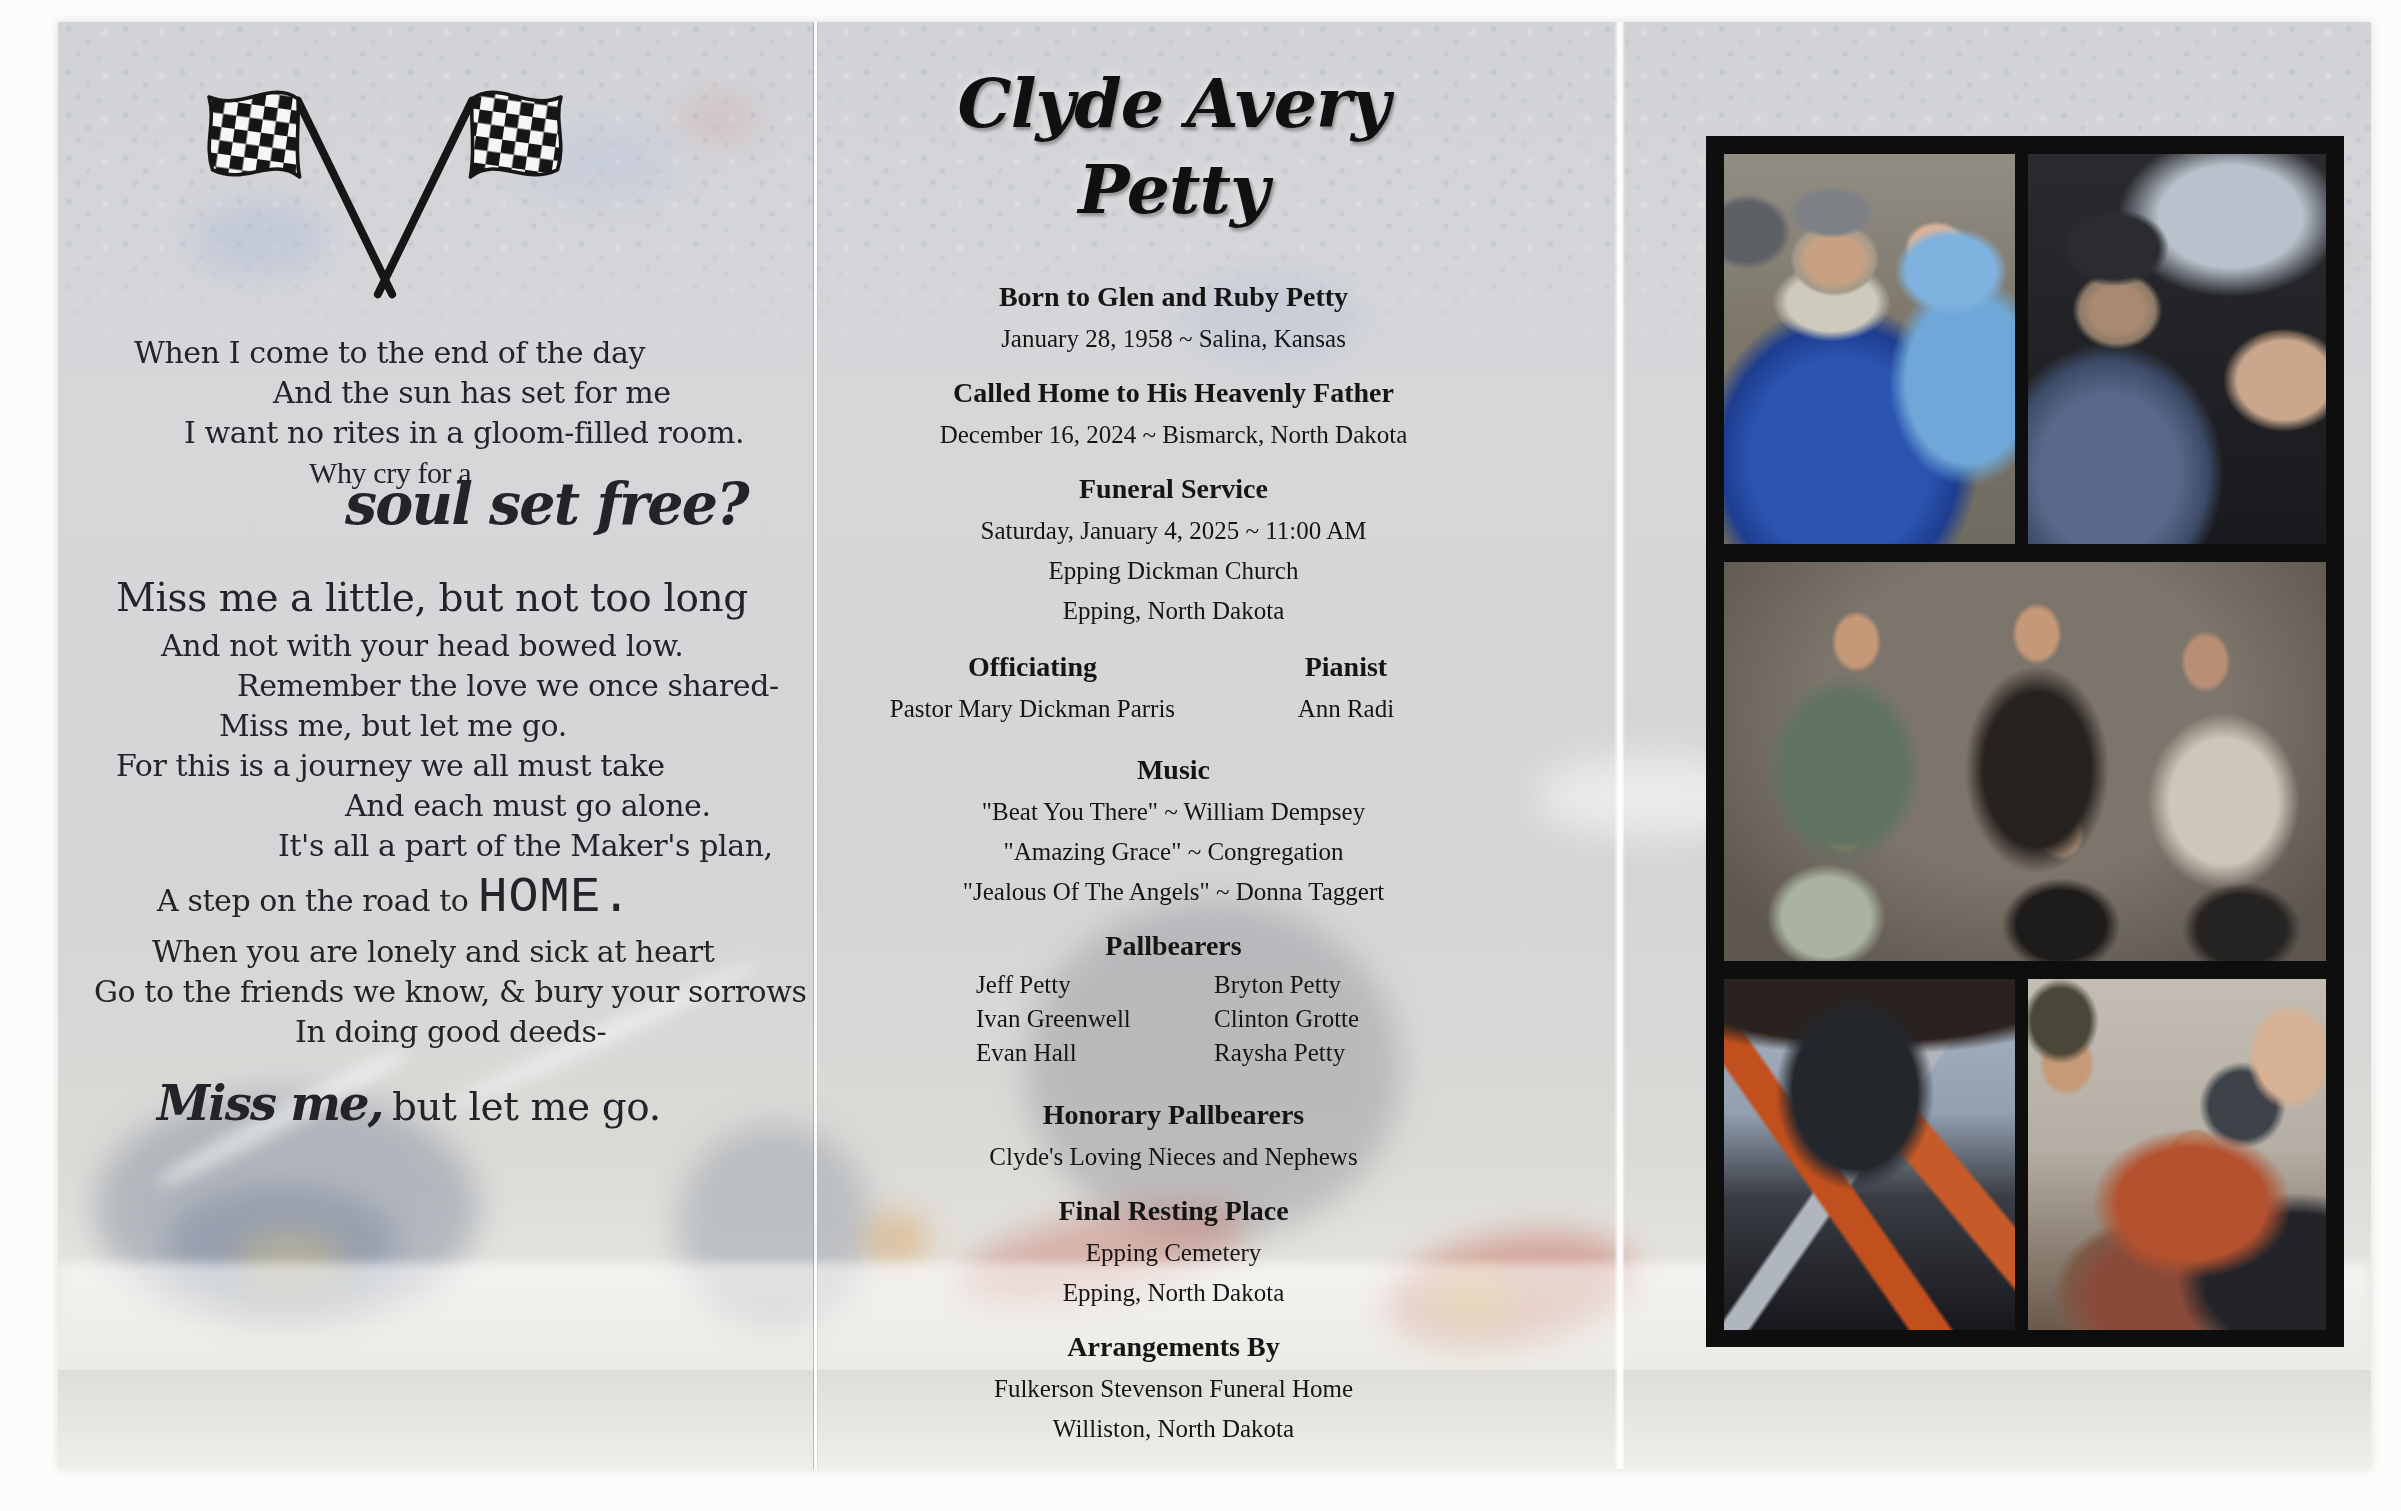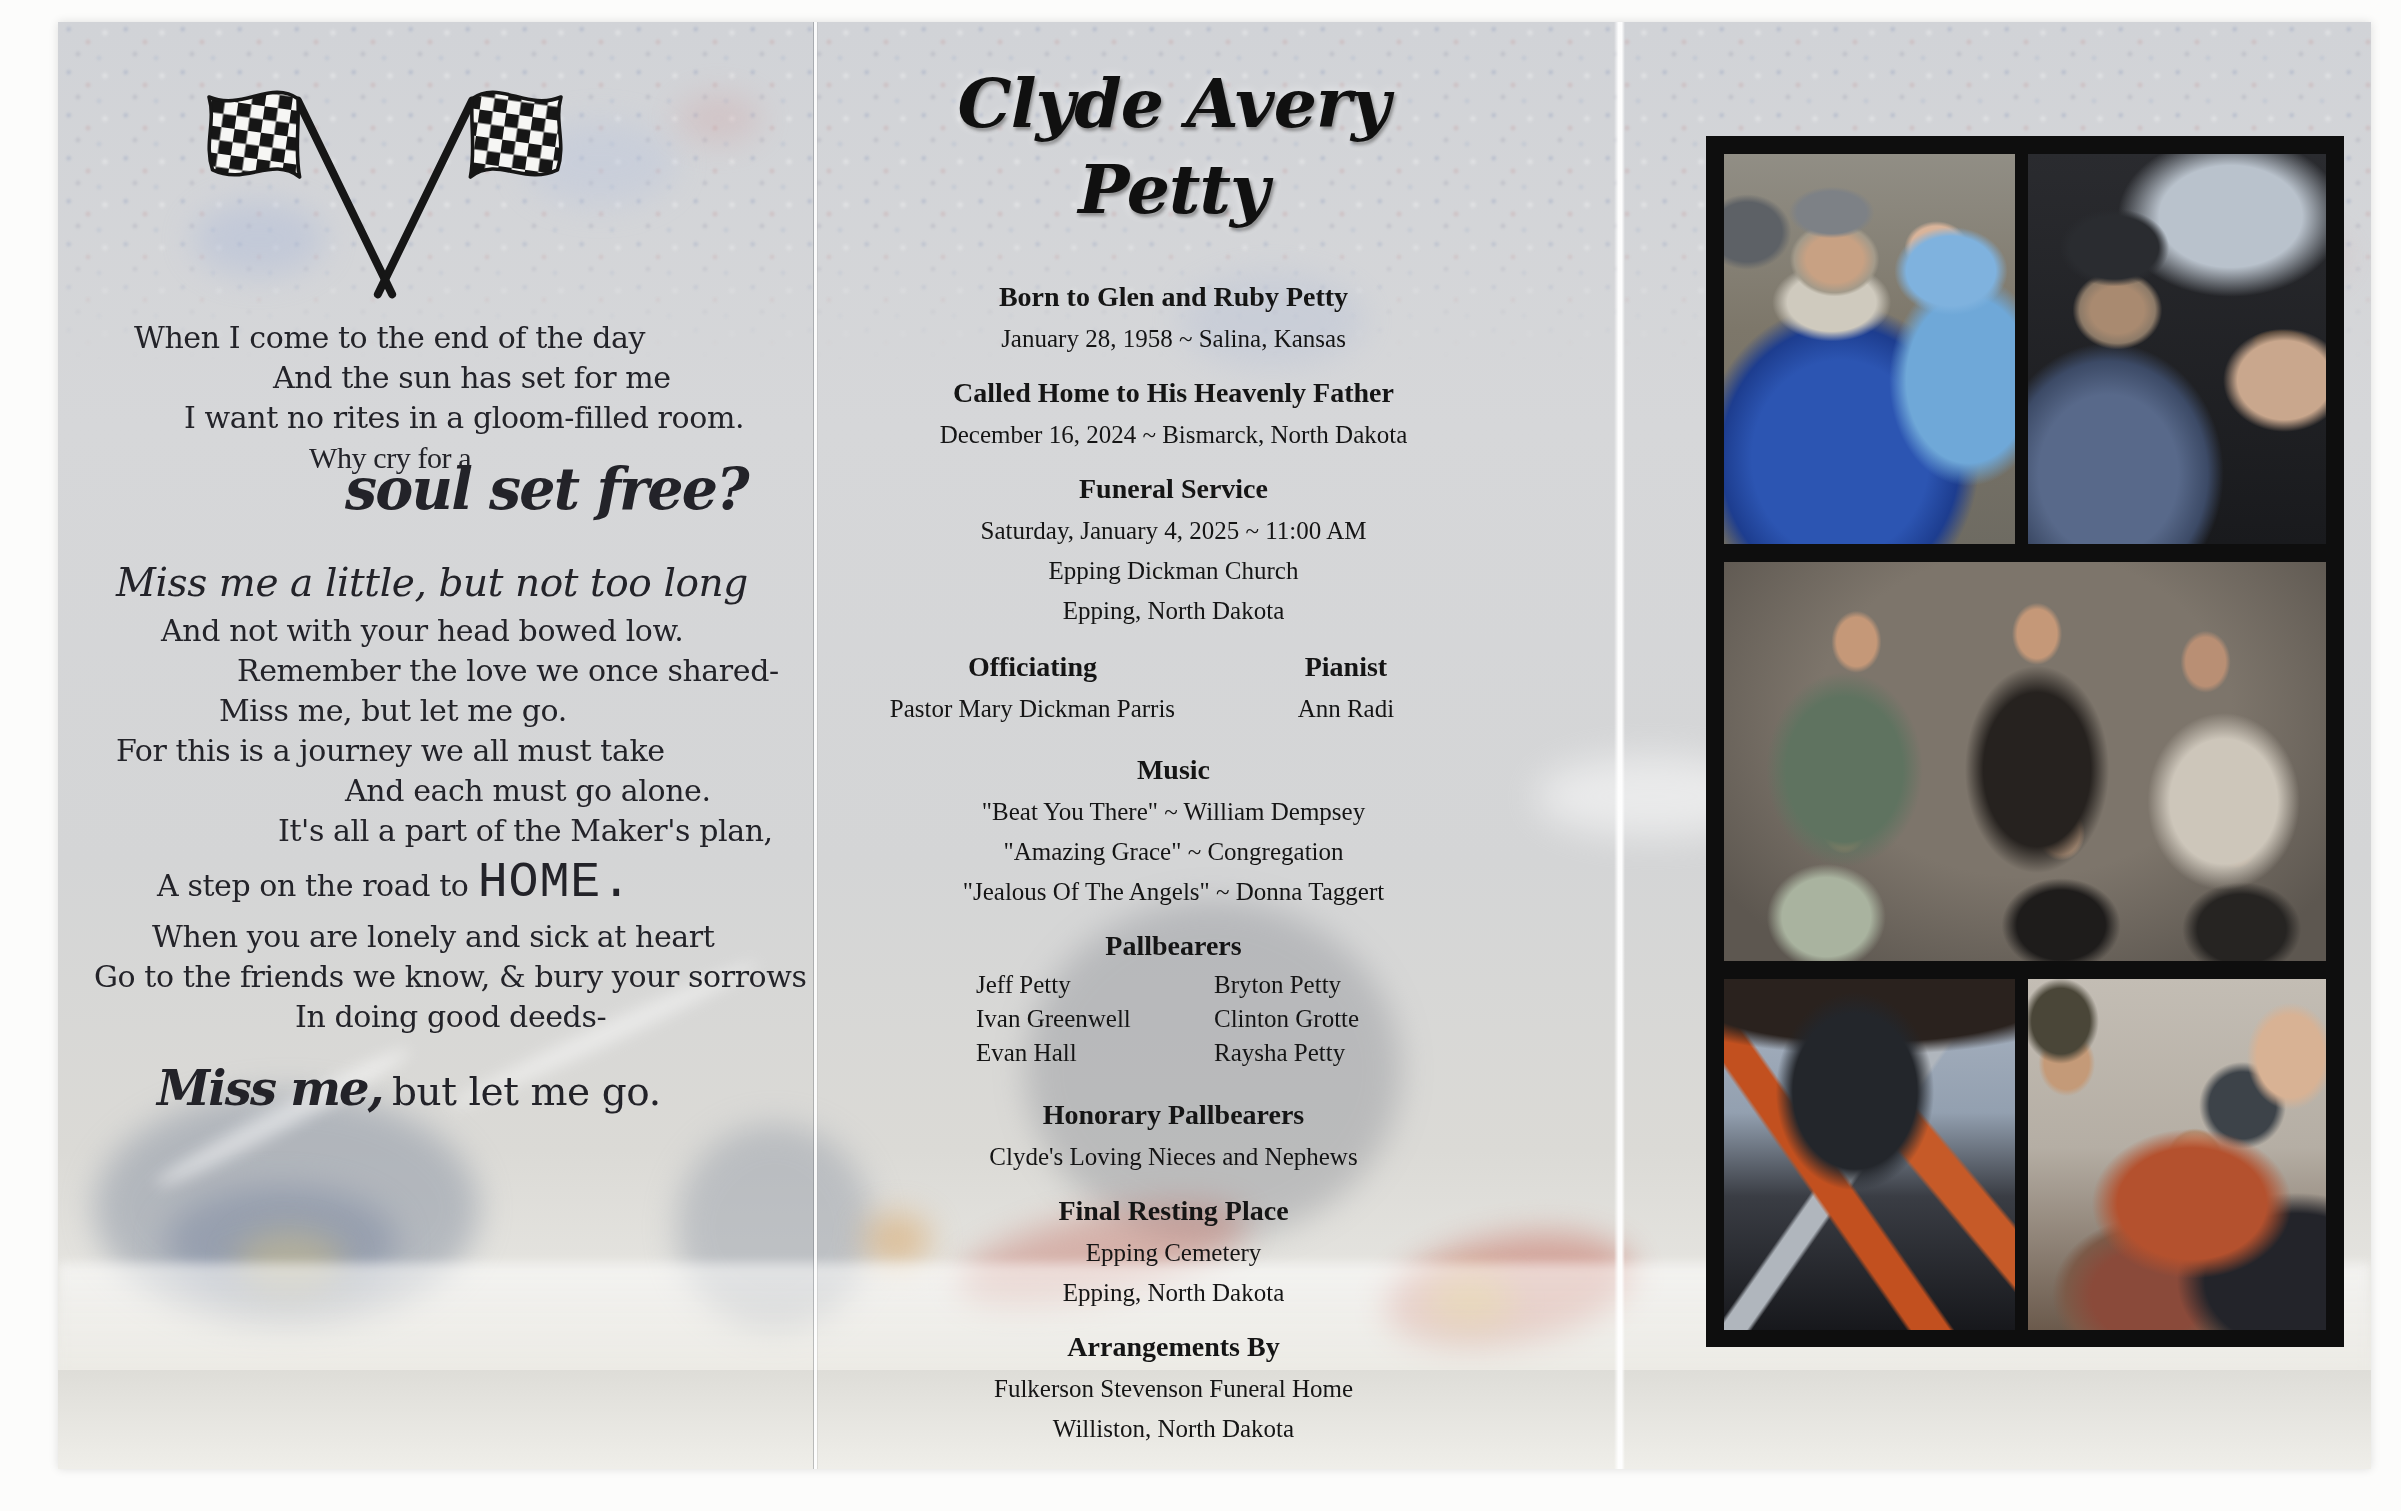--- a/index.html
+++ b/index.html
@@ -24,28 +24,28 @@
          background:linear-gradient(180deg,rgba(255,255,255,.55),rgba(231,229,221,.5));}
   .apron{position:absolute;left:0;right:0;top:1348px;height:99px;
          background:linear-gradient(180deg,#deddd8,#efeee9);}
   .fold{position:absolute;top:0;bottom:0;}
   .fold-1{left:755px;width:5.4px;
           background:linear-gradient(90deg,rgba(90,95,100,.35) 0 1.3px,rgba(255,255,255,.9) 1.3px 4.5px,rgba(150,150,150,.2) 4.5px 5.4px);}
   .fold-2{left:1556px;width:10.7px;
           background:linear-gradient(90deg,rgba(170,172,175,.0),rgba(255,255,255,.95) 40% 70%,rgba(170,172,175,.0));}
   
   .flags{position:absolute;left:103px;top:43px;width:448px;height:240px;}
-  .poem{position:absolute;left:27px;top:296px;width:708px;color:#232329;}
+  .poem{position:absolute;left:27px;top:311px;width:708px;color:#232329;}
   .pl{margin:0;font-family:"DejaVu Serif",serif;font-size:30px;line-height:40px;letter-spacing:-0.4px;white-space:nowrap;}
   .pl.l1{padding-left:49px;}
   .pl.l2{padding-left:188px;}
   .pl.l3{padding-left:99px;}
   .pl.l4{padding-left:224px;font-family:Liberation Serif, serif;}
   .pl.l4s{padding-left:260px;margin-top:-9px;height:86px;}
-  .pl.l5{padding-left:31px;font-size:39px;line-height:56px;font-style:italic;}
+  .pl.l5{padding-left:31px;font-size:39px;line-height:56px;}
   .pl.l6{padding-left:76px;}
   .pl.l7{padding-left:152px;}
   .pl.l8{padding-left:134px;}
   .pl.l9{padding-left:31px;}
   .pl.l10{padding-left:260px;}
   .pl.l11{padding-left:193px;}
   .pl.l12{padding-left:72px;line-height:63px;}
   .pl.l13{padding-left:67px;}
   .pl.l14{padding-left:9px;}
   .pl.l15{padding-left:210px;}

